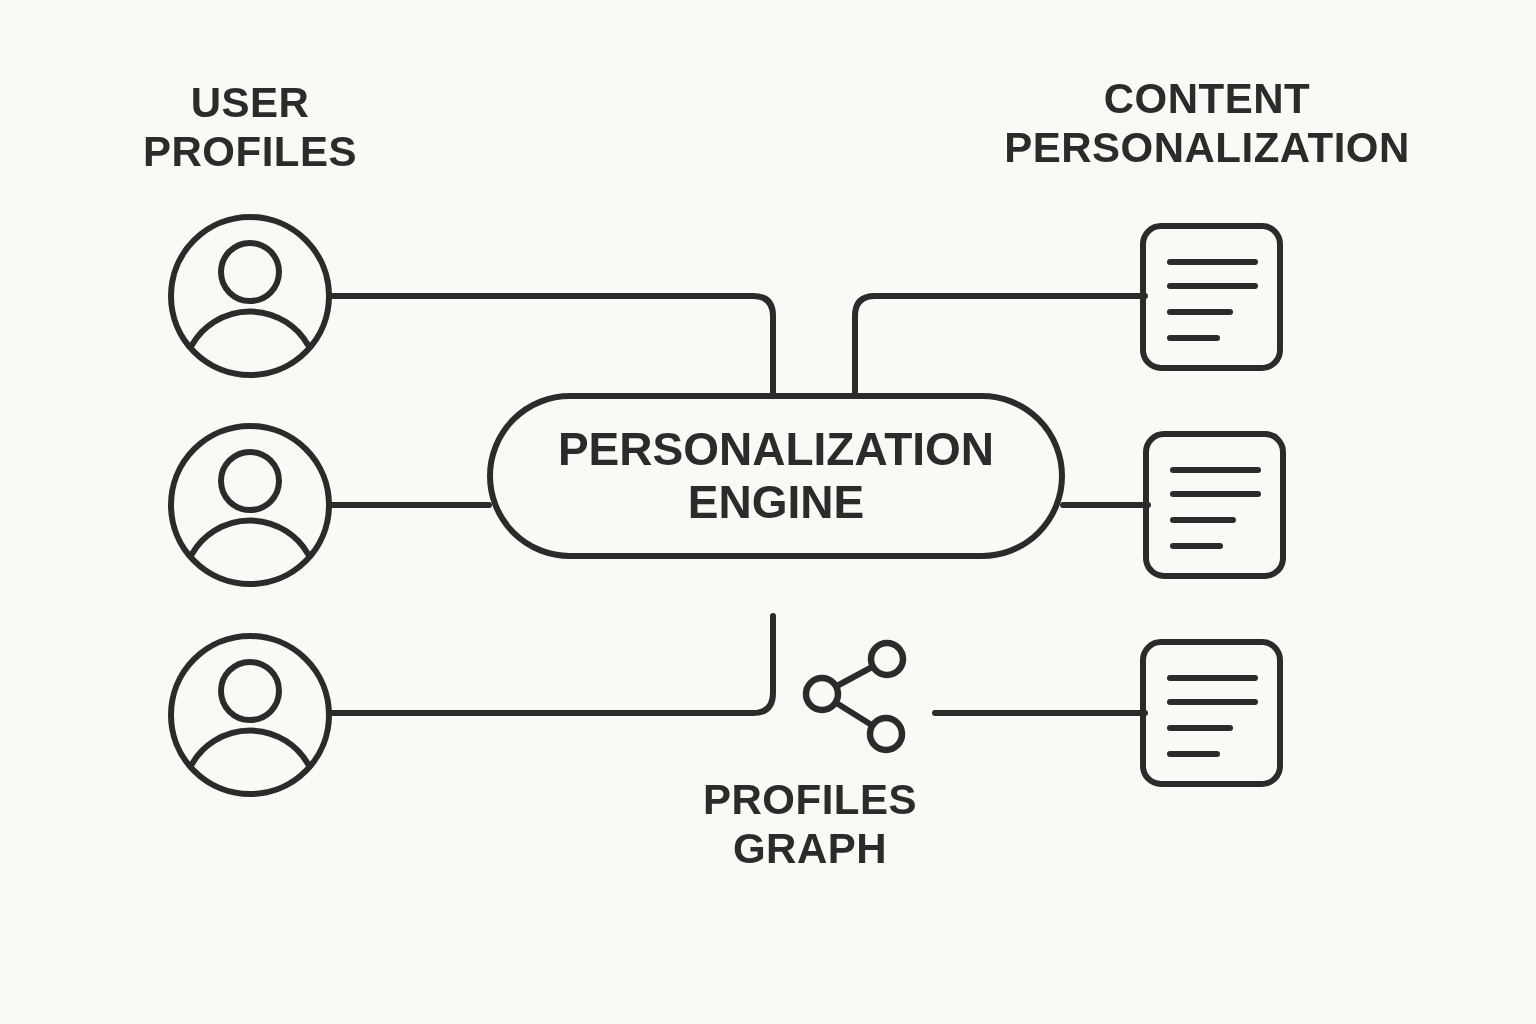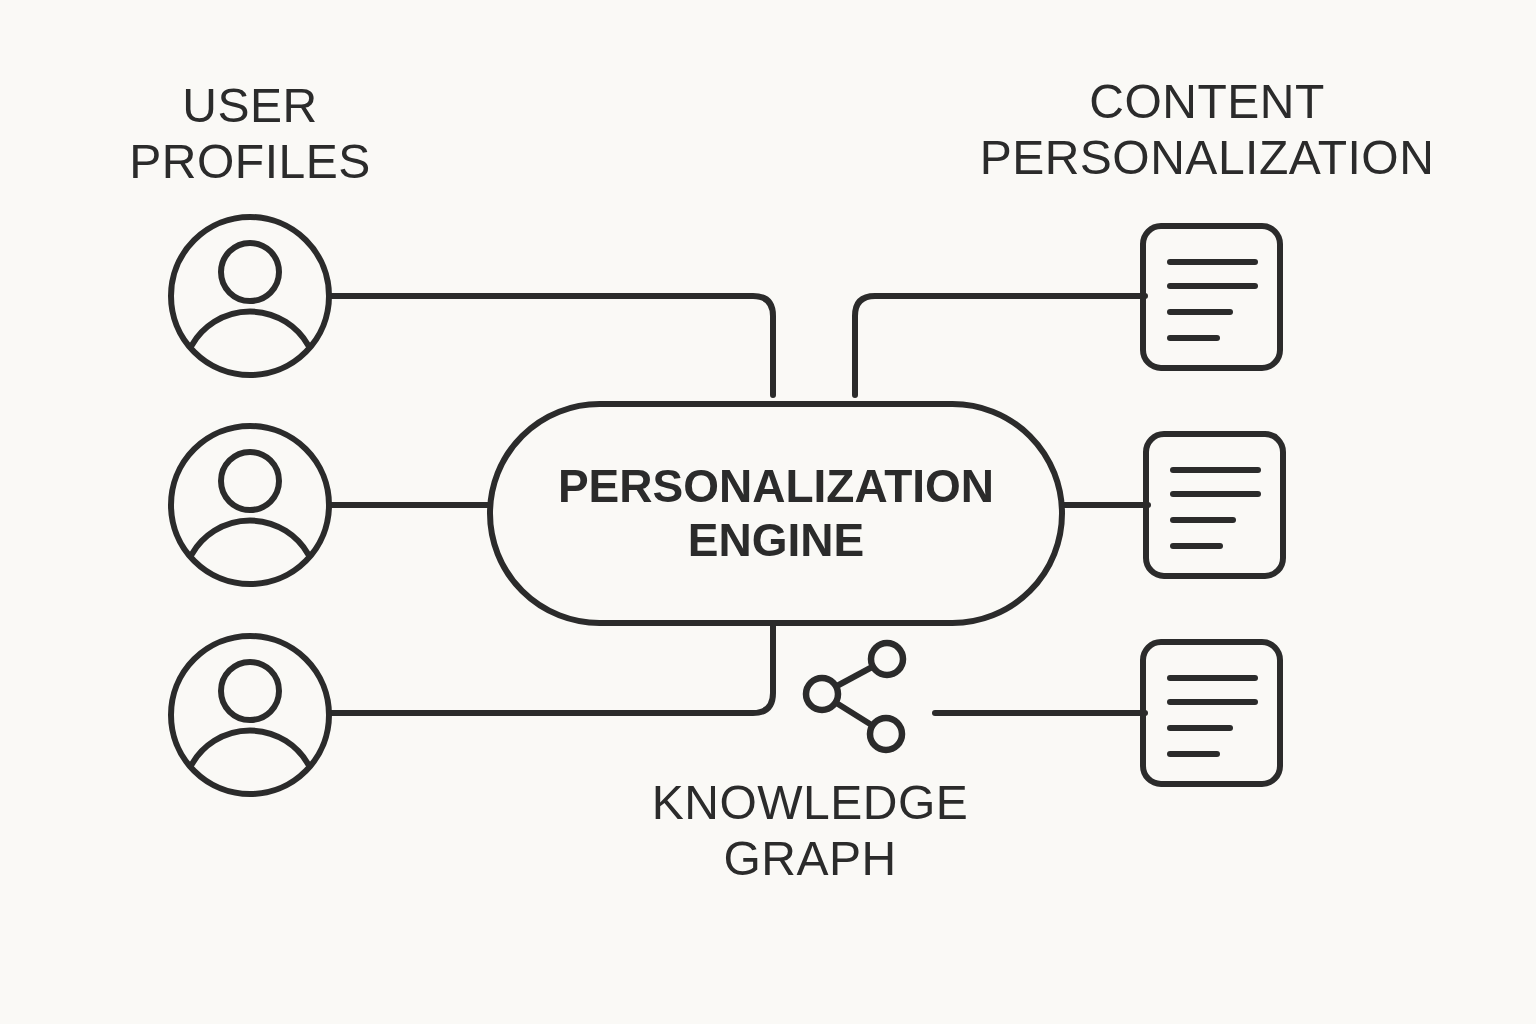--- a/index.html
+++ b/index.html
@@ -35,43 +35,42 @@
     stroke-linecap: round;
     stroke-linejoin: round;
   }
   .diagram-svg .node-dot {
     fill: var(--bg);
     stroke: currentColor;
     stroke-width: 6.5;
   }
   .header-label {
     position: absolute;
-    font-weight: 400;
-    font-size: 48px;
+    font-weight: 700;
+    font-size: 42px;
     line-height: 1.17;
     letter-spacing: 0.5px;
     text-align: center;
     color: var(--text);
   }
   .label-user-profiles     { left: 120px; top: 78px;  width: 260px; }
   .label-content-recs      { left: 957px; top: 74px;  width: 500px; }
   .label-knowledge-graph   { left: 640px; top: 775px; width: 340px; }
   .engine-pill {
     position: absolute;
     left: 487px;
     top: 393px;
     width: 578px;
-    height: 225px;
+    height: 166px;
     border: 6px solid var(--stroke);
     border-radius: 113px;
     background: var(--bg);
     display: flex;
     align-items: center;
     justify-content: center;
-    margin-top: 8px;
   }
   .engine-pill .pill-label {
     display: block;
     max-width: 500px;
     font-weight: 700;
     font-size: 46px;
     line-height: 1.16;
     letter-spacing: 0px;
     text-align: center;
     color: var(--text);
@@ -147,15 +146,15 @@
   </svg>
 
   <div class="header-label label-user-profiles">USER PROFILES</div>
 
   <div class="header-label label-content-recs">CONTENT PERSONALIZATION</div>
 
   <div class="engine-pill">
     <span class="pill-label">PERSONALIZATION ENGINE</span>
   </div>
 
-  <div class="header-label label-knowledge-graph">KNOWLEDGE GRAPH</div>
+  <div class="header-label label-knowledge-graph">PROFILES GRAPH</div>
 
 </div>
 
 </body></html>

